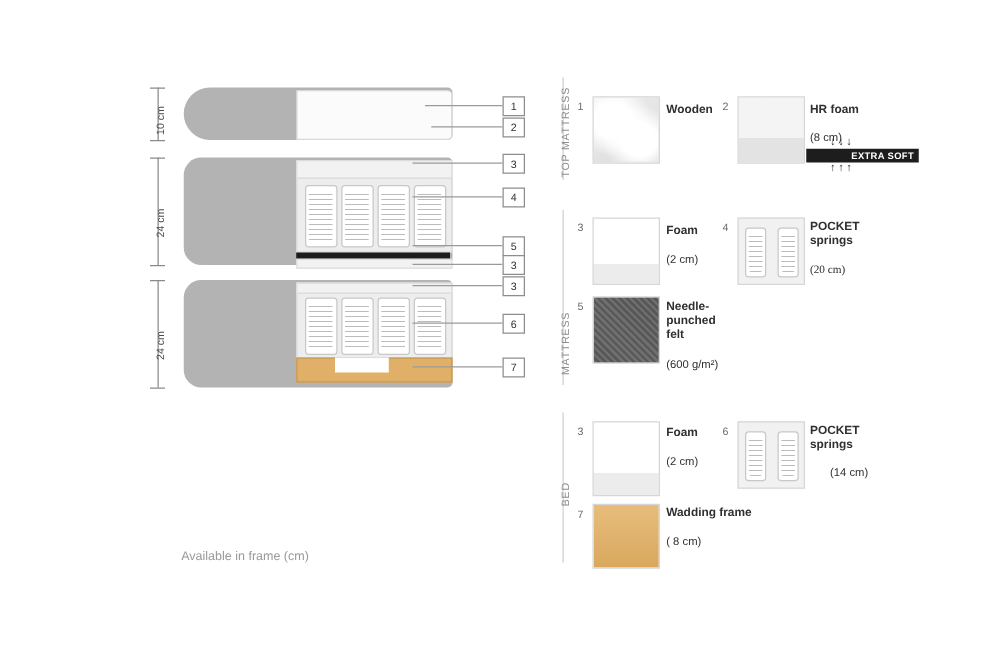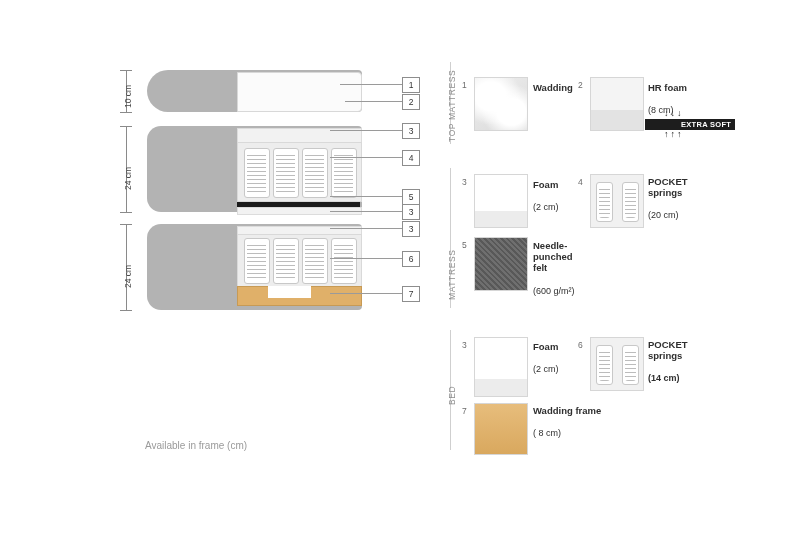--- a/index.html
+++ b/index.html
@@ -151,21 +151,21 @@
     <div class="numbox" style="left:402px;top:251px;">6</div>
     <div class="numbox" style="left:402px;top:286px;">7</div>
   </div>
 
   <div>
     <div class="grpline" style="left:450px;top:62px;height:82px;"></div>
     <div class="grplabel" style="left:447px;top:142px;">TOP MATTRESS</div>
 
     <div class="sw-num" style="left:462px;top:80px;">1</div>
     <div class="swatch wadding" style="left:474px;top:77px;"></div>
-    <div class="sw-title" style="left:533px;top:82px;">Wadding</div>
+    <div class="sw-title" style="left:533px;top:82px;">Wooden</div>
 
     <div class="sw-num" style="left:578px;top:80px;">2</div>
     <div class="swatch hrfoam" style="left:590px;top:77px;"></div>
     <div class="sw-title" style="left:648px;top:82px;">HR foam</div>
     <div class="sw-sub" style="left:648px;top:94px;">(8 cm)</div>
     <div class="arrows" style="left:664px;top:108px;">↓↓↓</div>
     <div class="extrasoft" style="left:645px;top:119px;padding-left:36px;">EXTRA SOFT</div>
     <div class="arrows" style="left:664px;top:129px;">↑↑↑</div>
   </div>
 
@@ -182,21 +182,21 @@
     <div class="swatch springsw" style="left:590px;top:174px;">
       <div class="coil" style="left:5px;top:7px;">
           <i></i>
         </div>
       <div class="coil" style="left:31px;top:7px;">
           <i></i>
         </div>
     </div>
     <div class="sw-title" style="left:648px;top:176px;">POCKET
 springs</div>
-    <div class="sw-sub" style="left:648px;top:199px;">(20 cm)</div>
+    <div class="sw-sub" style="left:648px;top:199px;font-family:Liberation Serif, serif;">(20 cm)</div>
 
     <div class="sw-num" style="left:462px;top:240px;">5</div>
     <div class="swatch felt" style="left:474px;top:237px;"></div>
     <div class="sw-title" style="left:533px;top:240px;">Needle-
 punched
 felt</div>
     <div class="sw-sub" style="left:533px;top:275px;">(600 g/m²)</div>
   </div>
 
   <div>
@@ -212,21 +212,21 @@
     <div class="swatch springsw" style="left:590px;top:337px;">
       <div class="coil" style="left:5px;top:7px;">
           <i></i>
         </div>
       <div class="coil" style="left:31px;top:7px;">
           <i></i>
         </div>
     </div>
     <div class="sw-title" style="left:648px;top:339px;">POCKET
 springs</div>
-    <div class="sw-sub" style="left:648px;top:362px;font-weight:bold;">(14 cm)</div>
+    <div class="sw-sub" style="left:664px;top:362px;">(14 cm)</div>
 
     <div class="sw-num" style="left:462px;top:406px;">7</div>
     <div class="swatch woodsw" style="left:474px;top:403px;width:52px;height:50px;"></div>
     <div class="sw-title" style="left:533px;top:405px;">Wadding frame</div>
     <div class="sw-sub" style="left:533px;top:417px;">( 8  cm)</div>
   </div>
 
   <div class="footer-title">Available in frame (cm)</div>
 </div>
 

